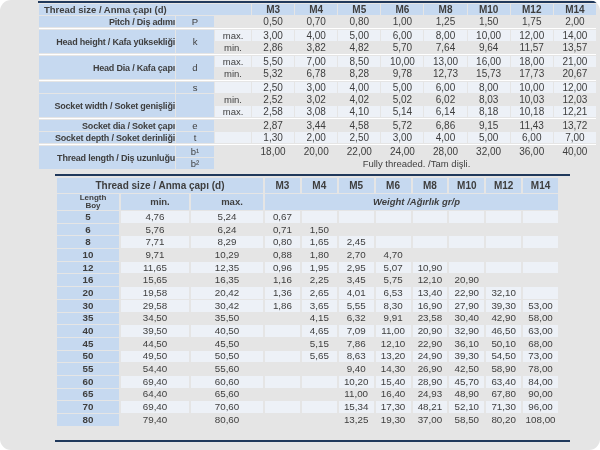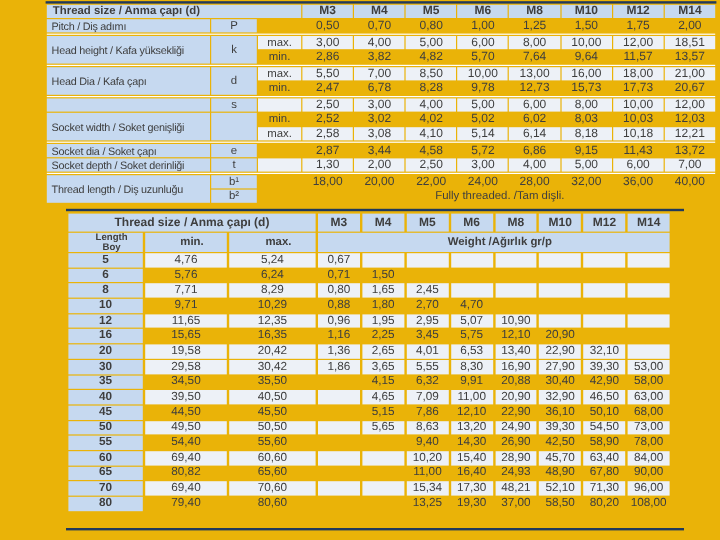--- a/index.html
+++ b/index.html
@@ -7,58 +7,58 @@
     --stripe:#edf1f7;
     --navy:#20395c;
     --txt:#3e3e3e;
   }
   html,body{margin:0;padding:0;}
   body{
     width:600px;height:450px;background:#ffffff;
     font-family:"Liberation Sans",sans-serif;color:var(--txt);
     -webkit-font-smoothing:antialiased;
   }
-  .sheet{position:relative;width:600px;height:450px;overflow:hidden;background:#eab308;}
+  .sheet{position:relative;width:600px;height:450px;overflow:hidden;background:#e5e5e5;border-radius:11px;}
   .rule{position:absolute;height:2px;background:var(--navy);}
   #rule-top{left:38px;top:1px;width:559px;}
   #rule-mid{left:55px;top:174px;width:515px;}
   #rule-bot{left:55px;top:440px;width:515px;}
 
   table{border-collapse:separate;table-layout:fixed;}
 
   
   #spec{position:absolute;left:38px;top:3px;width:559px;border-spacing:1px;}
   #spec td,#spec th{
     height:11px;line-height:10px;padding:0;margin:0;
     text-align:center;vertical-align:middle;white-space:nowrap;overflow:hidden;
     font-size:10px;font-weight:normal;
   }
   #spec .hdr{background:var(--blue);font-weight:bold;font-size:10px;}
   #spec .title{text-align:left;padding-left:5px;font-size:9.5px;}
-  #spec .lbl{background:var(--blue);text-align:left;padding-left:4px;font-size:9px;letter-spacing:-0.2px;font-weight:normal;}
+  #spec .lbl{background:var(--blue);text-align:right;padding-left:4px;font-size:9px;letter-spacing:-0.2px;font-weight:bold;}
   #spec .ltr{background:var(--blue);font-size:9.5px;}
   #spec .mm{font-size:9.5px;}
   #spec .val{font-size:10px;}
   #spec .fulltext{font-size:9.5px;padding-left:22px;}
   #spec tr.stripe td.val,#spec tr.stripe td.mm{background:var(--stripe);}
   #spec tr.spacer td{height:1px;background:#fff;}
 
   
   #wt{position:absolute;left:55px;top:177px;width:505px;border-spacing:2px 1px;}
   #wt td{
     height:11.7px;line-height:10px;padding:0;margin:0;
     text-align:center;vertical-align:middle;white-space:nowrap;overflow:hidden;
     font-size:9.8px;
   }
   #wt .hdr{background:var(--blue);font-weight:bold;}
   #wt .h1row td{height:15px;font-size:10px;}
   #wt .h2row td{height:16px;padding-left:10px;}
   #wt .lenhdr{font-size:8px;line-height:8px;white-space:pre-line;}
   #wt .mmhdr{font-size:9.5px;}
-  #wt .whdr{font-size:9.5px;}
+  #wt .whdr{font-size:9.5px;font-style:italic;}
   #wt .lencell{background:var(--blue);font-weight:bold;}
   #wt tr.stripe td:not(.lencell){background:var(--stripe);}
 </style>
 </head>
 <body>
 
 <div class="sheet">
   <div class="rule" id="rule-top"></div>
 
   <table id="spec">
@@ -107,21 +107,21 @@
           <td class="lbl" rowspan="2">Head height / Kafa yüksekliği</td>
           <td class="ltr" rowspan="2">k</td>
           <td class="mm">max.</td>
           <td class="val">3,00</td>
           <td class="val">4,00</td>
           <td class="val">5,00</td>
           <td class="val">6,00</td>
           <td class="val">8,00</td>
           <td class="val">10,00</td>
           <td class="val">12,00</td>
-          <td class="val">18,51</td>
+          <td class="val">14,00</td>
         </tr>
         <tr>
           <td class="mm">min.</td>
           <td class="val">2,86</td>
           <td class="val">3,82</td>
           <td class="val">4,82</td>
           <td class="val">5,70</td>
           <td class="val">7,64</td>
           <td class="val">9,64</td>
           <td class="val">11,57</td>
@@ -138,21 +138,21 @@
           <td class="val">7,00</td>
           <td class="val">8,50</td>
           <td class="val">10,00</td>
           <td class="val">13,00</td>
           <td class="val">16,00</td>
           <td class="val">18,00</td>
           <td class="val">21,00</td>
         </tr>
         <tr>
           <td class="mm">min.</td>
-          <td class="val">2,47</td>
+          <td class="val">5,32</td>
           <td class="val">6,78</td>
           <td class="val">8,28</td>
           <td class="val">9,78</td>
           <td class="val">12,73</td>
           <td class="val">15,73</td>
           <td class="val">17,73</td>
           <td class="val">20,67</td>
         </tr>
         <tr class="spacer">
           <td colspan="11"></td>
@@ -386,21 +386,21 @@
           <td>53,00</td>
         </tr>
         <tr>
           <td class="lencell">35</td>
           <td>34,50</td>
           <td>35,50</td>
           <td></td>
           <td>4,15</td>
           <td>6,32</td>
           <td>9,91</td>
-          <td>20,88</td>
+          <td>23,58</td>
           <td>30,40</td>
           <td>42,90</td>
           <td>58,00</td>
         </tr>
         <tr class="stripe">
           <td class="lencell">40</td>
           <td>39,50</td>
           <td>40,50</td>
           <td></td>
           <td>4,65</td>
@@ -458,21 +458,21 @@
           <td></td>
           <td>10,20</td>
           <td>15,40</td>
           <td>28,90</td>
           <td>45,70</td>
           <td>63,40</td>
           <td>84,00</td>
         </tr>
         <tr>
           <td class="lencell">65</td>
-          <td>80,82</td>
+          <td>64,40</td>
           <td>65,60</td>
           <td></td>
           <td></td>
           <td>11,00</td>
           <td>16,40</td>
           <td>24,93</td>
           <td>48,90</td>
           <td>67,80</td>
           <td>90,00</td>
         </tr>

